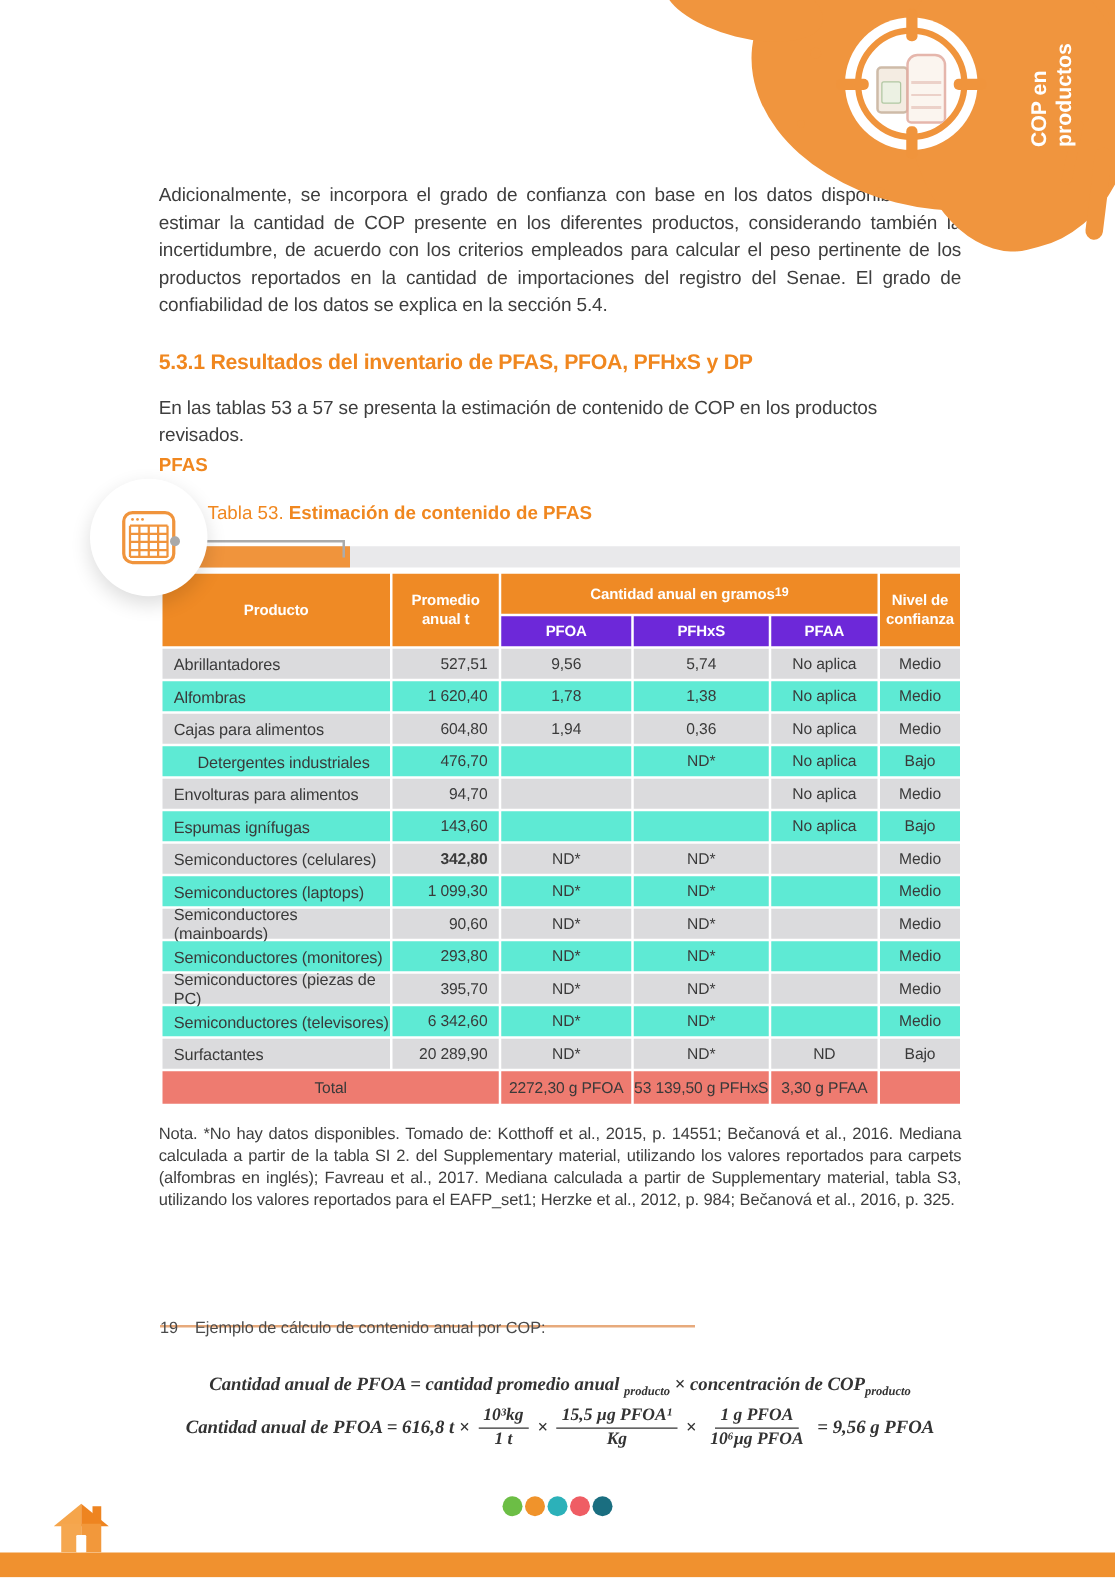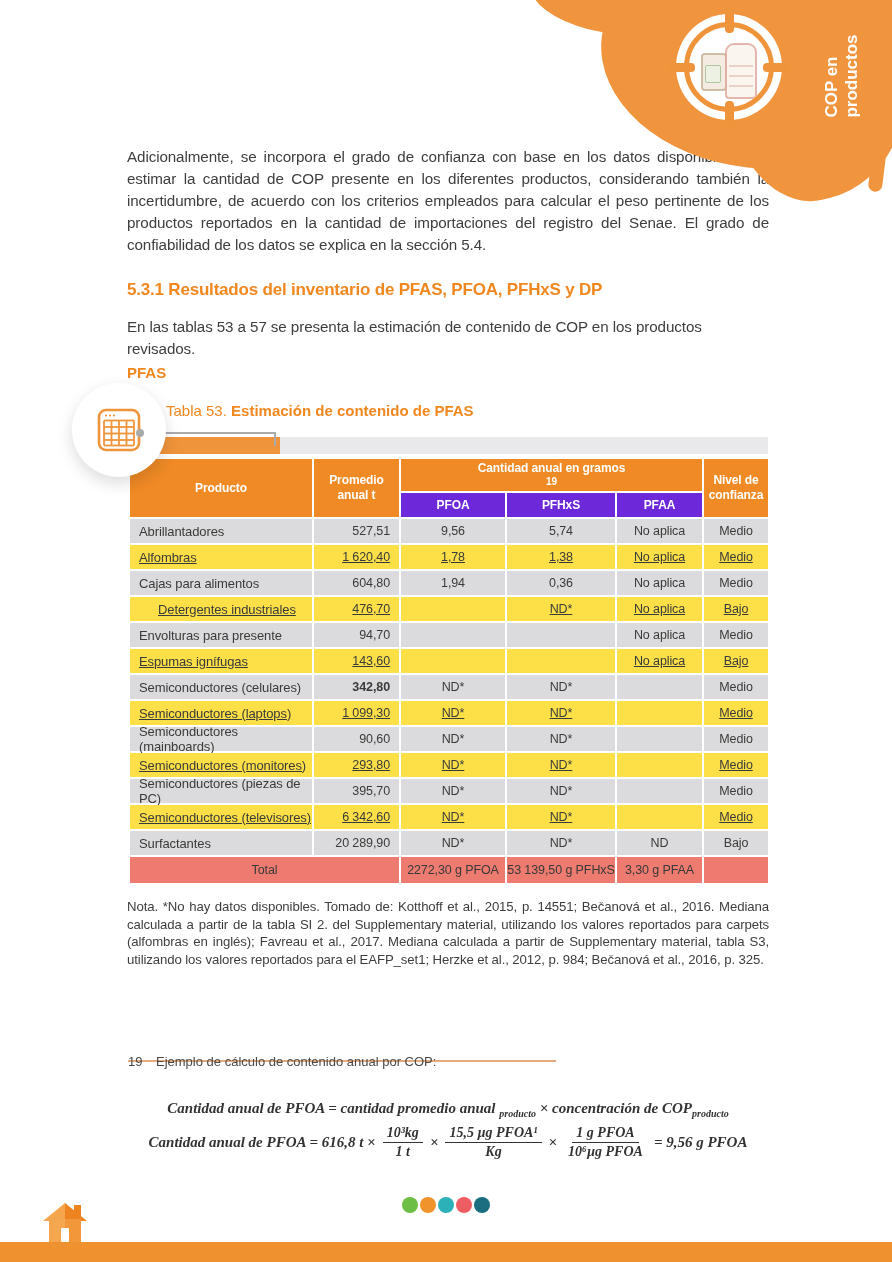--- a/index.html
+++ b/index.html
@@ -72,27 +72,27 @@
   .pfas-table { position:absolute; left:130px; top:459px; width:638px; z-index:2;
     display:grid; grid-template-columns:182px 85px 104px 108px 85px 64px;
     grid-template-rows:32px 24px repeat(13, 24px) 26px; gap:2px; }
   .cell { display:flex; align-items:center; justify-content:center; font-size:12.5px;
     color:#3A3A3A; letter-spacing:-0.1px; }
   .hdr { background:#EF8A25; color:#ffffff; font-weight:bold; font-size:12px;
     text-align:center; line-height:1.25; }
   .sub { background:#6d28d9; color:#ffffff; font-weight:bold; font-size:12px;text-align:center; }
   .h-producto { grid-row:1/3; grid-column:1; }
   .h-promedio { grid-row:1/3; grid-column:2; }
-  .h-cantidad { grid-row:1; grid-column:3/6;flex-direction:column; }
+  .h-cantidad { grid-row:1; grid-column:3/6; }
   .h-nivel    { grid-row:1/3; grid-column:6; }
   .h-pfoa  { grid-row:2; grid-column:3; }
   .h-pfhxs { grid-row:2; grid-column:4; }
   .h-pfaa  { grid-row:2; grid-column:5; }
   .ra { background:#DBDBDD; }
-  .rb { background:#fde047;text-decoration:underline; }
+  .rb { background:#5eead4; }
   .al { justify-content:flex-start; padding-left:9px; font-size:13px; }
   .ar { justify-content:flex-end; padding-right:9px; }
   .total { background:#EE7B70; font-size:12.5px; color:#393939; }
   .t-label { grid-row:16; grid-column:1/3; }
   .t-pfoa  { grid-row:16; grid-column:3; }
   .t-pfhxs { grid-row:16; grid-column:4; }
   .t-pfaa  { grid-row:16; grid-column:5; }
   .t-empty { grid-row:16; grid-column:6; }
 
   
@@ -219,21 +219,21 @@
       <div class="cell ra" style="grid-area: 5 / 3;">1,94</div>
       <div class="cell ra" style="grid-area: 5 / 4;">0,36</div>
       <div class="cell ra" style="grid-area: 5 / 5;">No aplica</div>
       <div class="cell ra" style="grid-area: 5 / 6;">Medio</div>
       <div class="cell rb al" style="grid-area: 6 / 1; padding-left: 28px;">Detergentes industriales</div>
       <div class="cell rb ar" style="grid-area: 6 / 2;">476,70</div>
       <div class="cell rb" style="grid-area: 6 / 3;"></div>
       <div class="cell rb" style="grid-area: 6 / 4;">ND*</div>
       <div class="cell rb" style="grid-area: 6 / 5;">No aplica</div>
       <div class="cell rb" style="grid-area: 6 / 6;">Bajo</div>
-      <div class="cell ra al" style="grid-area: 7 / 1;">Envolturas para presente</div>
+      <div class="cell ra al" style="grid-area: 7 / 1;">Envolturas para alimentos</div>
       <div class="cell ra ar" style="grid-area: 7 / 2;">94,70</div>
       <div class="cell ra" style="grid-area: 7 / 3;"></div>
       <div class="cell ra" style="grid-area: 7 / 4;"></div>
       <div class="cell ra" style="grid-area: 7 / 5;">No aplica</div>
       <div class="cell ra" style="grid-area: 7 / 6;">Medio</div>
       <div class="cell rb al" style="grid-area: 8 / 1;">Espumas ignífugas</div>
       <div class="cell rb ar" style="grid-area: 8 / 2;">143,60</div>
       <div class="cell rb" style="grid-area: 8 / 3;"></div>
       <div class="cell rb" style="grid-area: 8 / 4;"></div>
       <div class="cell rb" style="grid-area: 8 / 5;">No aplica</div>

